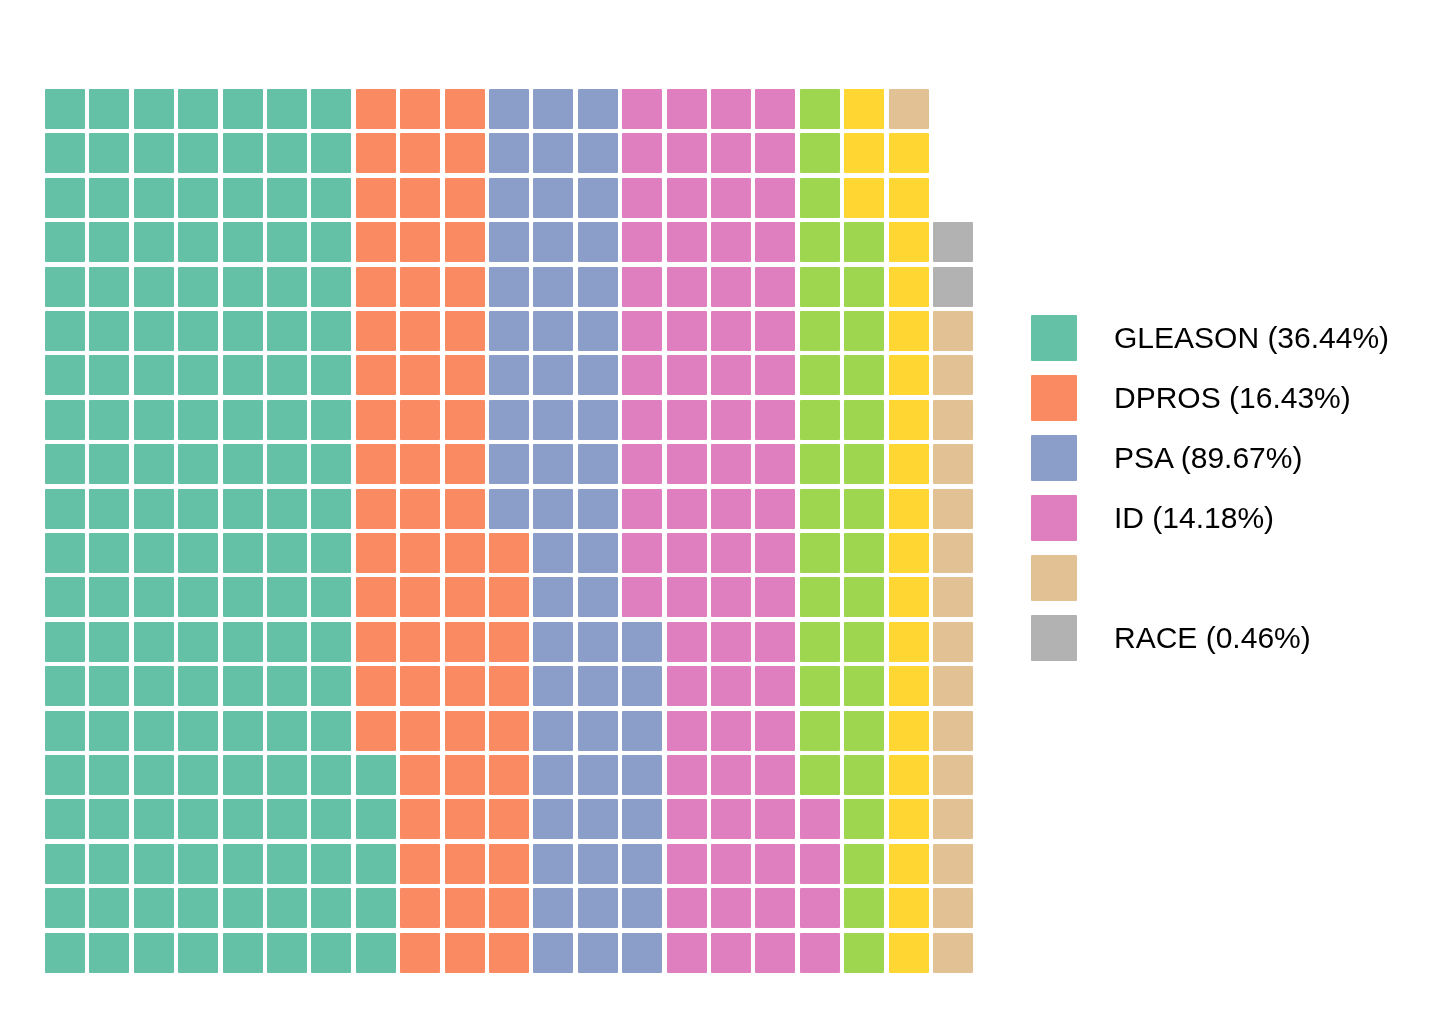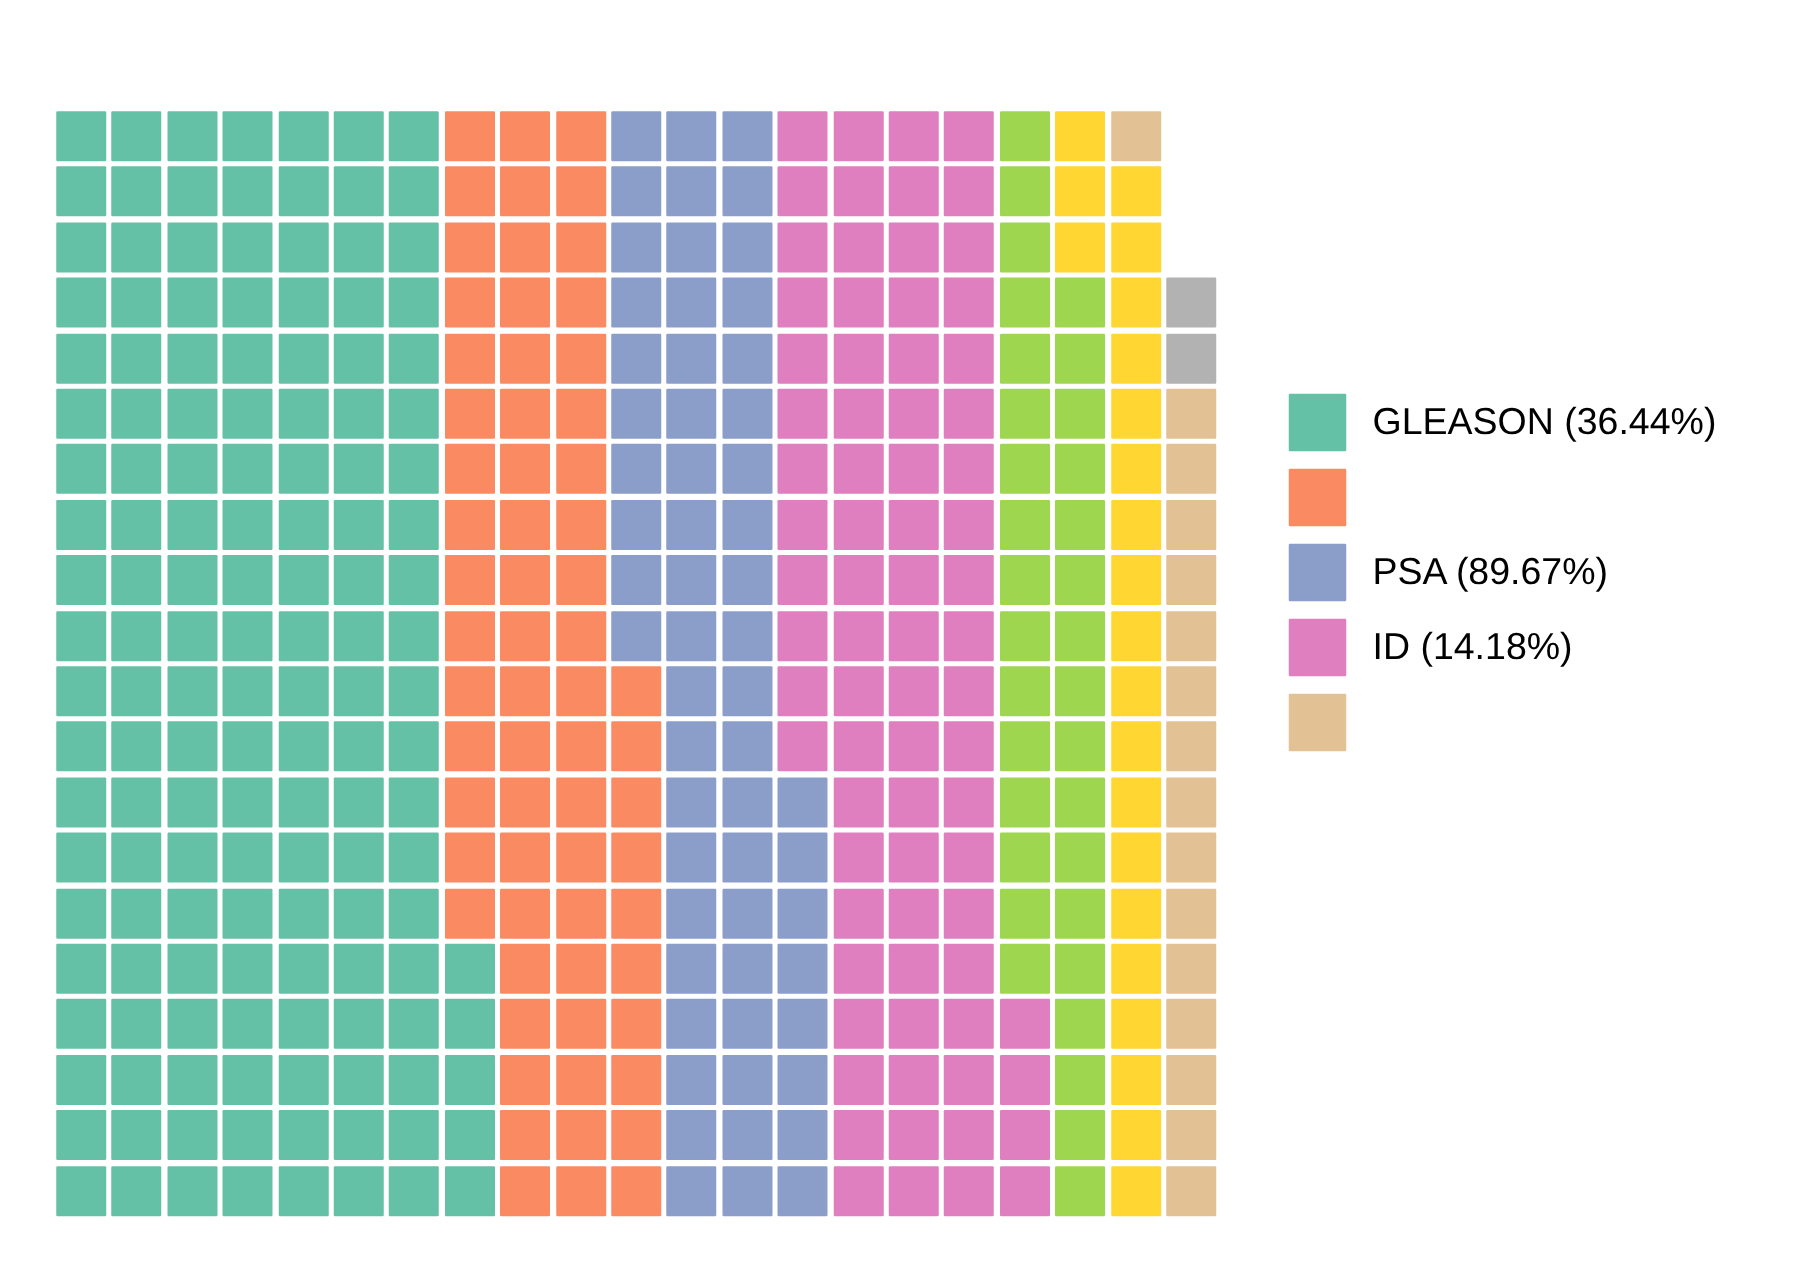--- a/index.html
+++ b/index.html
@@ -51,20 +51,21 @@
     position: absolute;
     left: 1031px;
     top: 308px;
     width: 400px;
   }
   .legend-item {
     display: flex;
     align-items: center;
     height: 60px;
     margin-bottom: 0px;
+    gap: 16px;
   }
   .legend-swatch {
     width: 46px;
     height: 46px;
     flex: 0 0 46px;
     border-radius: 1px;
   }
   .legend-label {
     margin-left: 21px;
     font-size: 30px;
@@ -502,27 +503,32 @@
       <div class="waffle-cell" style="left: 888px; top: 843.6px; background: rgb(226, 194, 149);"></div>
     </div>
 
   <div id="legend">
       <div class="legend-item">
         <div class="legend-swatch" style="background: rgb(100, 193, 166);"></div>
         <div class="legend-label">GLEASON (36.44%)</div>
       </div>
       <div class="legend-item">
         <div class="legend-swatch" style="background: rgb(250, 138, 98);"></div>
+        <div class="legend-label">DPROS (16.43%)</div>
       </div>
       <div class="legend-item">
         <div class="legend-swatch" style="background: rgb(139, 157, 201);"></div>
         <div class="legend-label">PSA (89.67%)</div>
       </div>
       <div class="legend-item">
         <div class="legend-swatch" style="background: rgb(224, 127, 192);"></div>
         <div class="legend-label">ID (14.18%)</div>
       </div>
       <div class="legend-item">
         <div class="legend-swatch" style="background: rgb(226, 194, 149);"></div>
       </div>
+      <div class="legend-item">
+        <div class="legend-swatch" style="background: rgb(178, 178, 178);"></div>
+        <div class="legend-label">RACE (0.46%)</div>
+      </div>
     </div>
 
 </div>
 
 </body></html>

